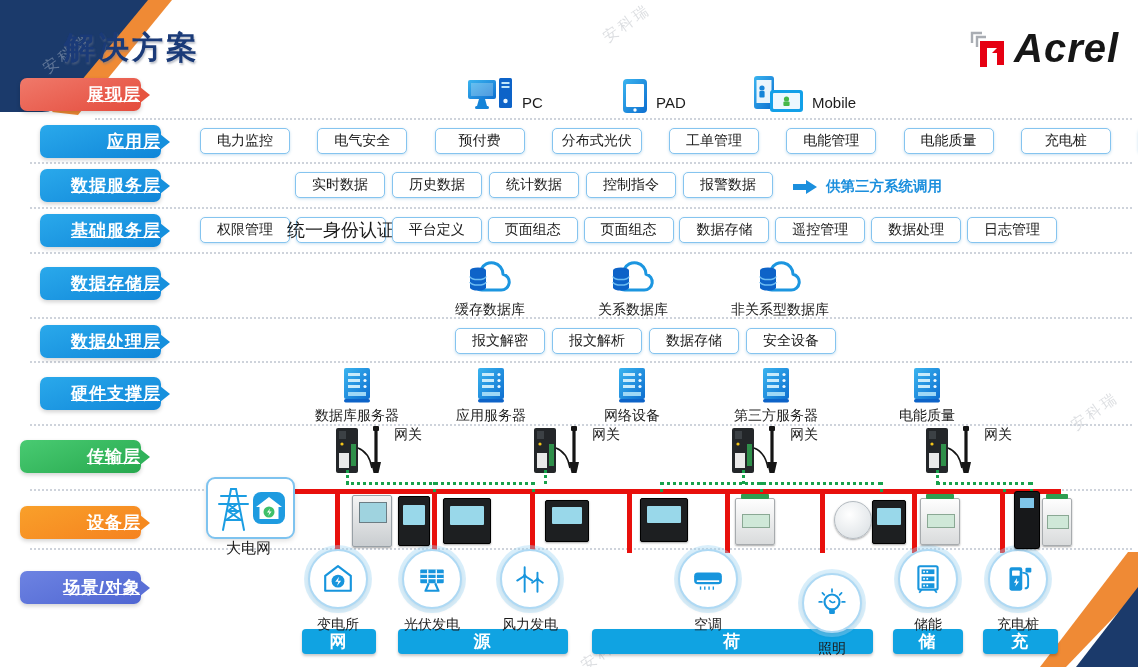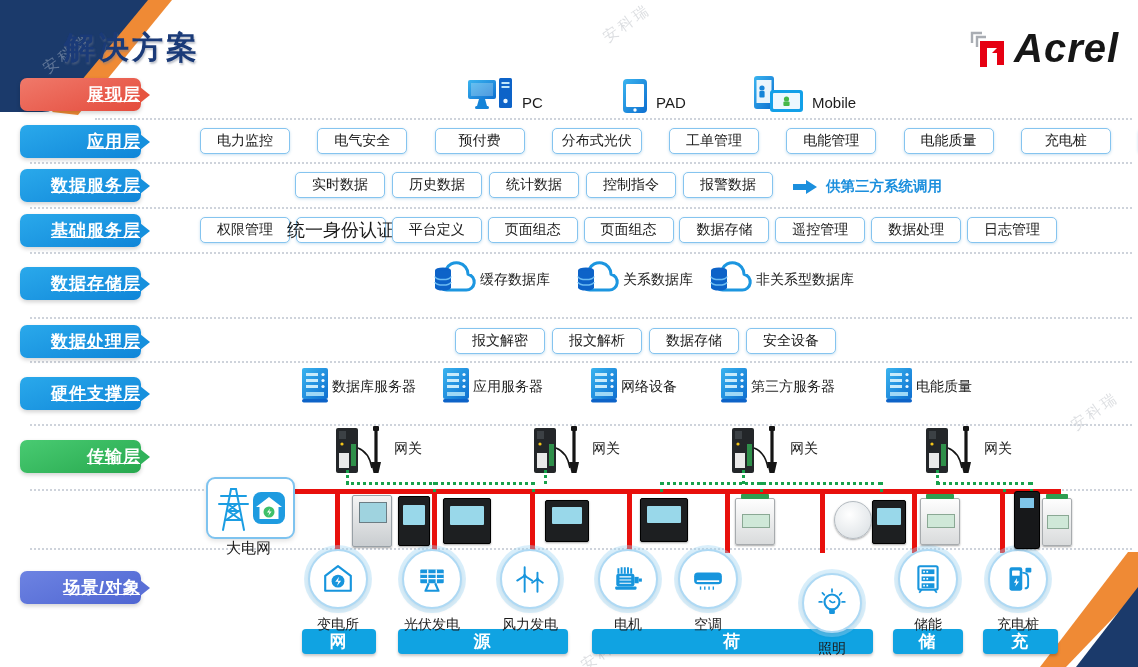--- a/index.html
+++ b/index.html
@@ -26,44 +26,44 @@
   .sep{position:absolute;left:30px;right:6px;height:0;border-top:2px dotted #ced3db;}
 
   
   .layer{position:absolute;left:20px;width:121px;height:33px;border-radius:7px;
          display:flex;align-items:center;justify-content:flex-end;color:#fff;font-weight:bold;
          font-size:17px;letter-spacing:1px;box-shadow:0 2px 4px rgba(0,0,0,.18);z-index:4;text-decoration:underline;}
   .layer::after{content:"";position:absolute;right:-9px;top:50%;transform:translateY(-50%);
          border-top:8px solid transparent;border-bottom:8px solid transparent;
          border-left:10px solid var(--c);}
   .layer.red{background:linear-gradient(160deg,#f0796a,#e44c3d);--c:#e6543f;}
-  .layer.blue{background:linear-gradient(160deg,#2aa9eb,#0f85d8);--c:#1690dd;}
+  .layer.blue{background:linear-gradient(160deg,#2aa9eb,#0f85d8);margin-left:20px;--c:#1690dd;}
   .layer.green{background:linear-gradient(160deg,#49cb72,#27a84e);--c:#2fb25a;}
   .layer.orange{background:linear-gradient(160deg,#f9a02a,#f5821f);--c:#f5891f;}
   .layer.indigo{background:linear-gradient(160deg,#6d83e2,#4f66d2);--c:#5a6fd6;}
 
   
   .btn-row{position:absolute;display:flex;justify-content:space-between;}
   .chip{width:90px;height:26px;background:#fff;border:1.5px solid #85c4ef;border-radius:5px;
         display:flex;align-items:center;justify-content:center;font-size:14px;color:#1a1a1a;
         box-shadow:0 1px 3px rgba(120,180,220,.4);box-sizing:border-box;white-space:nowrap;}
   .note{position:absolute;display:flex;align-items:center;gap:7px;}
   .note span{font-size:14.5px;color:#1b8fdd;font-weight:bold;}
 
   
-  .igroup{position:absolute;display:flex;flex-direction:row;align-items:center;
+  .igroup{position:absolute;display:flex;flex-direction:column;align-items:center;
           transform:translateX(-50%);}
   .igroup .ilabel{font-size:14px;color:#1c1c1c;margin-top:3px;white-space:nowrap;}
 
   
   .pres{position:absolute;display:flex;align-items:flex-end;gap:8px;}
   .pres .ilabel{font-size:15px;color:#1c1c1c;margin-bottom:3px;}
 
   
-  .gw{position:absolute;display:flex;align-items:center;gap:4px;z-index:3;}
+  .gw{position:absolute;display:flex;align-items:flex-start;gap:4px;z-index:3;}
   .gw .ilabel{font-size:14px;color:#1c1c1c;margin-bottom:4px;}
 
   
   .gridbox{position:absolute;left:206px;top:477px;width:85px;height:58px;background:#fff;
            border:2px solid #7ec3ef;border-radius:9px;display:flex;align-items:center;
            justify-content:center;box-shadow:0 2px 5px rgba(0,0,0,.12);z-index:3;}
   .gridlabel{position:absolute;left:206px;top:539px;width:85px;text-align:center;
              font-size:15px;color:#1c1c1c;}
 
   
@@ -174,20 +174,23 @@
     </div>
   <div class="layer blue" style="top:325px">
       <span>数据处理层</span>
     </div>
   <div class="layer blue" style="top:377px">
       <span>硬件支撑层</span>
     </div>
   <div class="layer green" style="top:440px">
       <span>传输层</span>
     </div>
+  <div class="layer orange" style="top:506px">
+      <span>设备层</span>
+    </div>
   <div class="layer indigo" style="top:571px">
       <span>场景/对象</span>
     </div>
 
   <div class="pres" style="left:468px;top:78px">
     <svg width="46" height="36" viewBox="0 0 46 36">
       <rect x="0" y="2" width="28" height="19" rx="2" fill="url(#gblue)"></rect>
       <rect x="3" y="5" width="22" height="13" fill="#ffffff" opacity=".25"></rect>
       <path d="M11 21 h6 l2 7 h-10 Z" fill="#1584d8"></path>
       <rect x="7" y="28" width="14" height="3" rx="1.5" fill="#1584d8"></rect>
@@ -525,33 +528,20 @@
       <svg width="32" height="32" viewBox="0 0 30 30">
         <g stroke="#1795dd" stroke-width="1.8" stroke-linecap="round" fill="none">
           <path d="M10 13 V27 M10 12 V4 M10 12 L3 16.5 M10 12 L17 16.5"></path>
           <path d="M22 16 V27 M22 15 V9 M22 15 L17 18.5 M22 15 L27 18.5"></path>
         </g>
         <circle cx="10" cy="12" r="1.6" fill="#1795dd"></circle>
           <circle cx="22" cy="15" r="1.3" fill="#1795dd"></circle>
       </svg>
     </div>
     <span class="ilabel">风力发电</span>
-  </div>
-  <div class="scn" style="left:628px;top:549px">
-    <div class="circle">
-      <svg width="32" height="32" viewBox="0 0 30 30">
-        <rect x="4" y="10" width="17" height="12" rx="2" fill="#1795dd"></rect>
-        <path d="M6 10 V5 M9 10 V4 M12 10 V4 M15 10 V4 M18 10 V5" stroke="#1795dd" stroke-width="1.8"></path>
-        <rect x="21" y="13" width="4" height="6" fill="#1795dd"></rect>
-        <rect x="25" y="14.5" width="3" height="3" fill="#1795dd"></rect>
-        <rect x="3" y="22" width="20" height="3" rx="1" fill="#1795dd"></rect>
-        <path d="M7 13 h11 M7 16 h11 M7 19 h11" stroke="#ffffff" stroke-width="1"></path>
-      </svg>
-    </div>
-    <span class="ilabel">电机</span>
   </div>
   <div class="scn" style="left:708px;top:549px">
     <div class="circle">
       <svg width="32" height="32" viewBox="0 0 30 30">
         <rect x="2" y="9" width="26" height="11" rx="3.5" fill="#1795dd"></rect>
         <rect x="4.5" y="16.2" width="21" height="1.6" fill="#ffffff"></rect>
         <g stroke="#1795dd" stroke-width="1.3">
             <path d="M8 22 v3 M12 22 v3 M16 22 v3 M20 22 v3"></path>
           </g>
       </svg>

